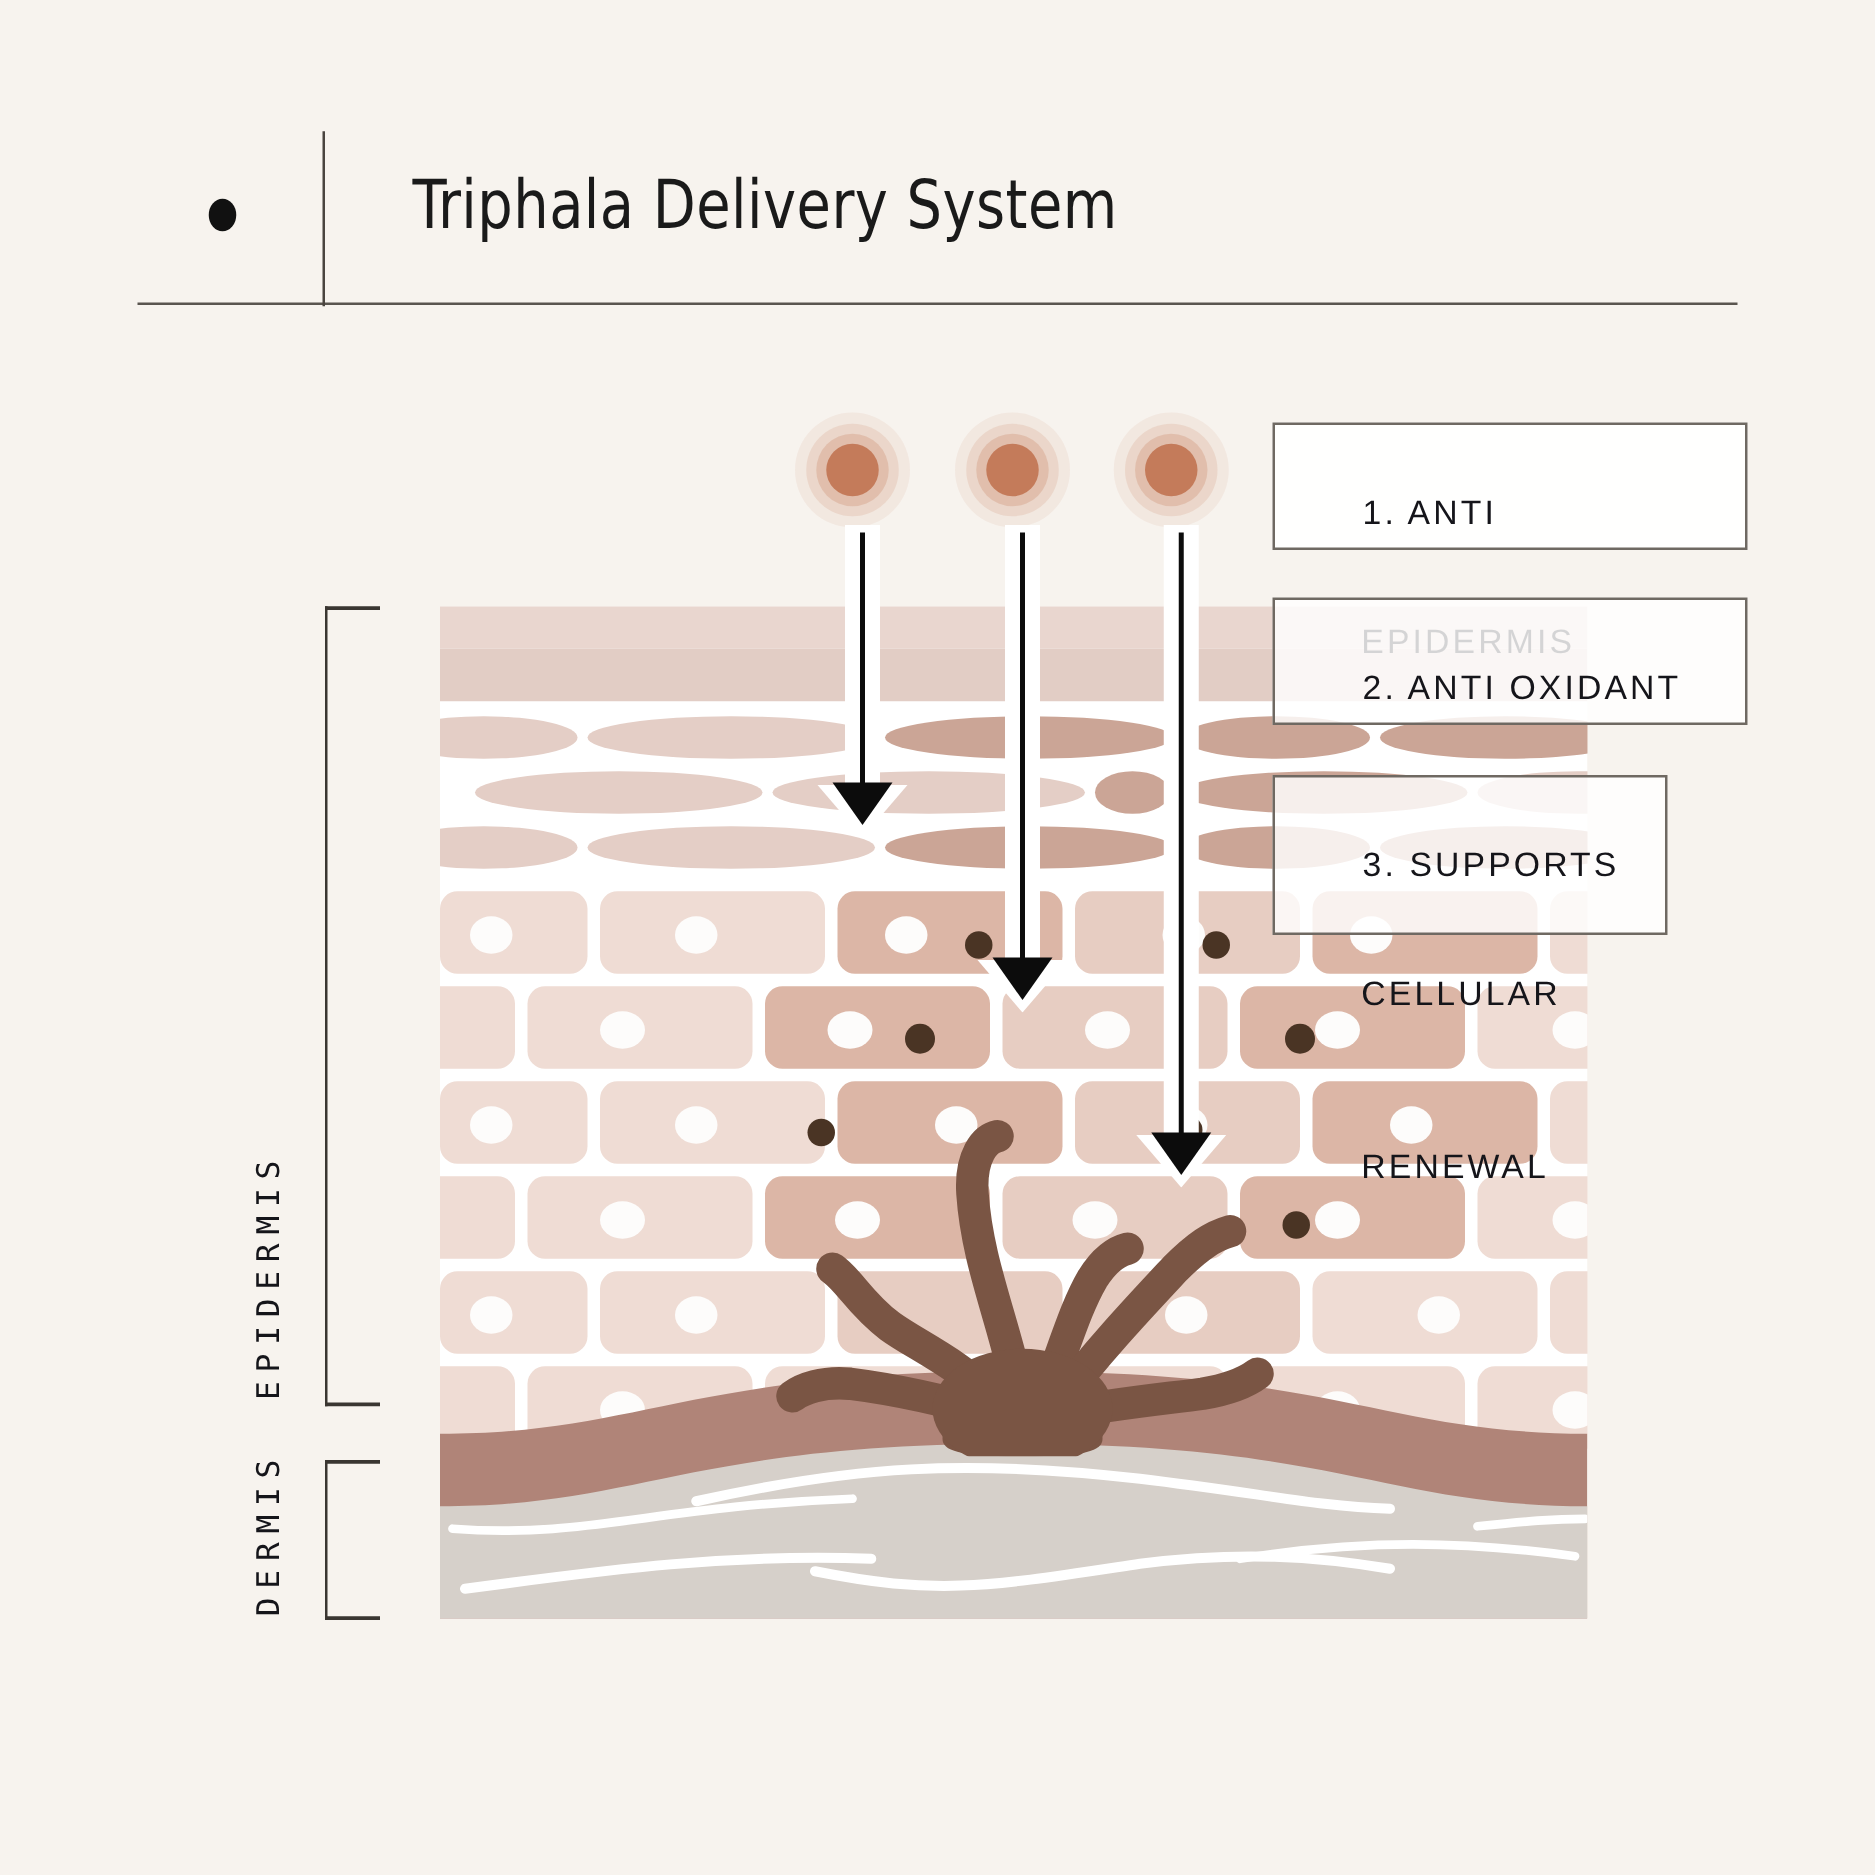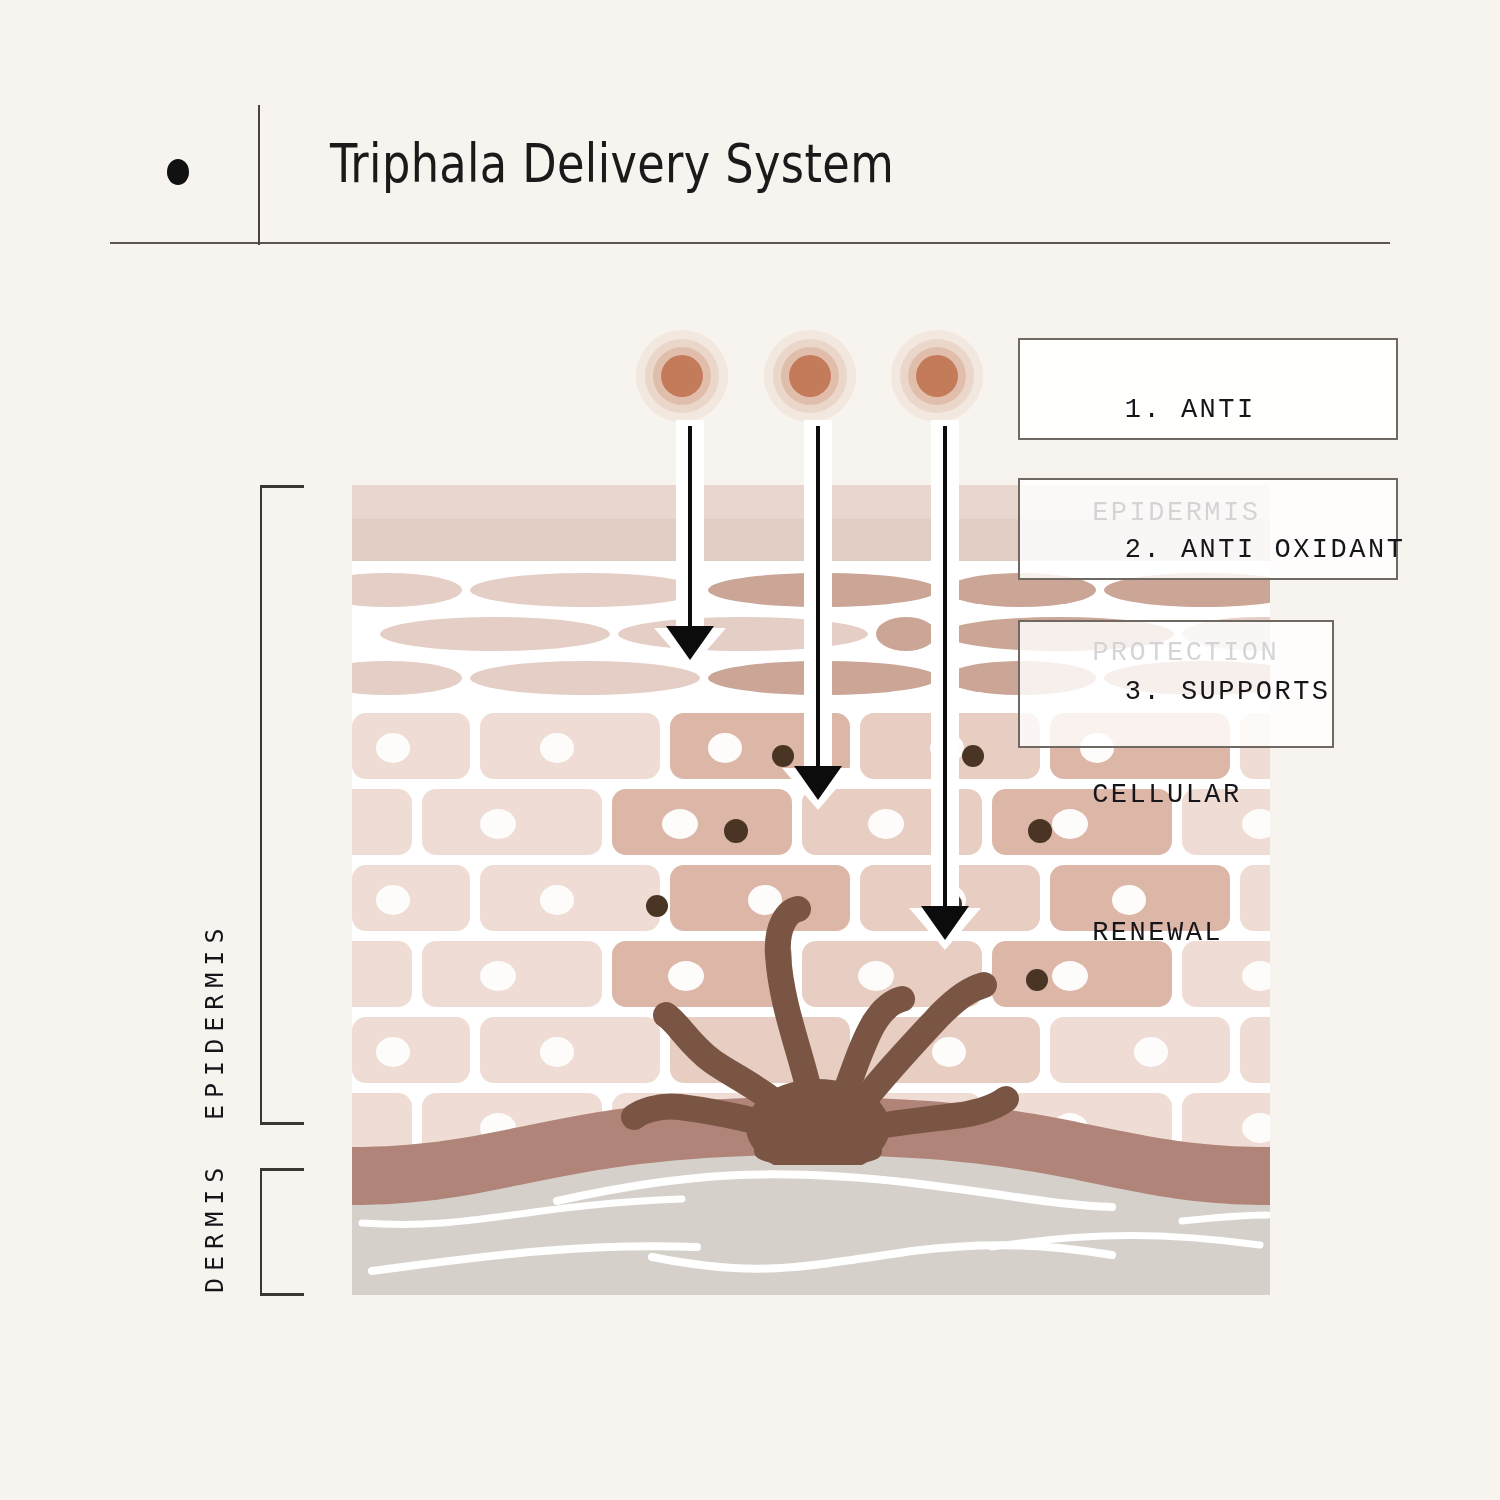--- a/index.html
+++ b/index.html
@@ -76,21 +76,21 @@
   
   .drop { position:absolute; width:92px; height:92px; }
   .drop .ring { position:absolute; border-radius:50%; }
 
   
   .callout {
     position:absolute;
     border:2px solid #6f6962;
     background:rgba(255,255,255,0.82);
     padding:18px 20px 18px 30px;
-    font-family:Liberation Mono, monospace;
+    font-family:Liberation Sans, sans-serif;
     font-size:27px; line-height:1.28;
     color:#15151a; letter-spacing:2.5px;
     white-space:pre;
   }
   #callout1 { left:1018px; top:338px; width:380px; height:102px; background:rgba(255,255,255,0.93); }
   #callout2 { left:1018px; top:478px; width:380px; height:102px; }
   #callout3 { left:1018px; top:620px; width:316px; height:128px; }
   .callout .ind { padding-left:2.6ch; display:block; }
 
   
@@ -298,21 +298,20 @@
     <line x1="50" y1="6" x2="50" y2="506" stroke="#0c0c0c" stroke-width="4"></line>
     <path d="M26,486 L74,486 L50,520 Z" fill="#0c0c0c"></path>
   </svg>
 
   <div class="callout" id="callout1">
     <span>1. ANTI</span><br>
     <span class="ind">EPIDERMIS</span>
   </div>
   <div class="callout" id="callout2">
     <span>2. ANTI OXIDANT</span><br>
-    <span class="ind">PROTECTION</span>
   </div>
   <div class="callout" id="callout3">
     <span>3. SUPPORTS</span><br>
     <span class="ind">CELLULAR</span><br>
     <span class="ind">RENEWAL</span>
   </div>
 
   <div class="bracket">
     <div class="bk-v" style="left:260px;top:485px;height:640px;"></div>
     <div class="bk-h" style="left:260px;top:485px;width:44px;"></div>

